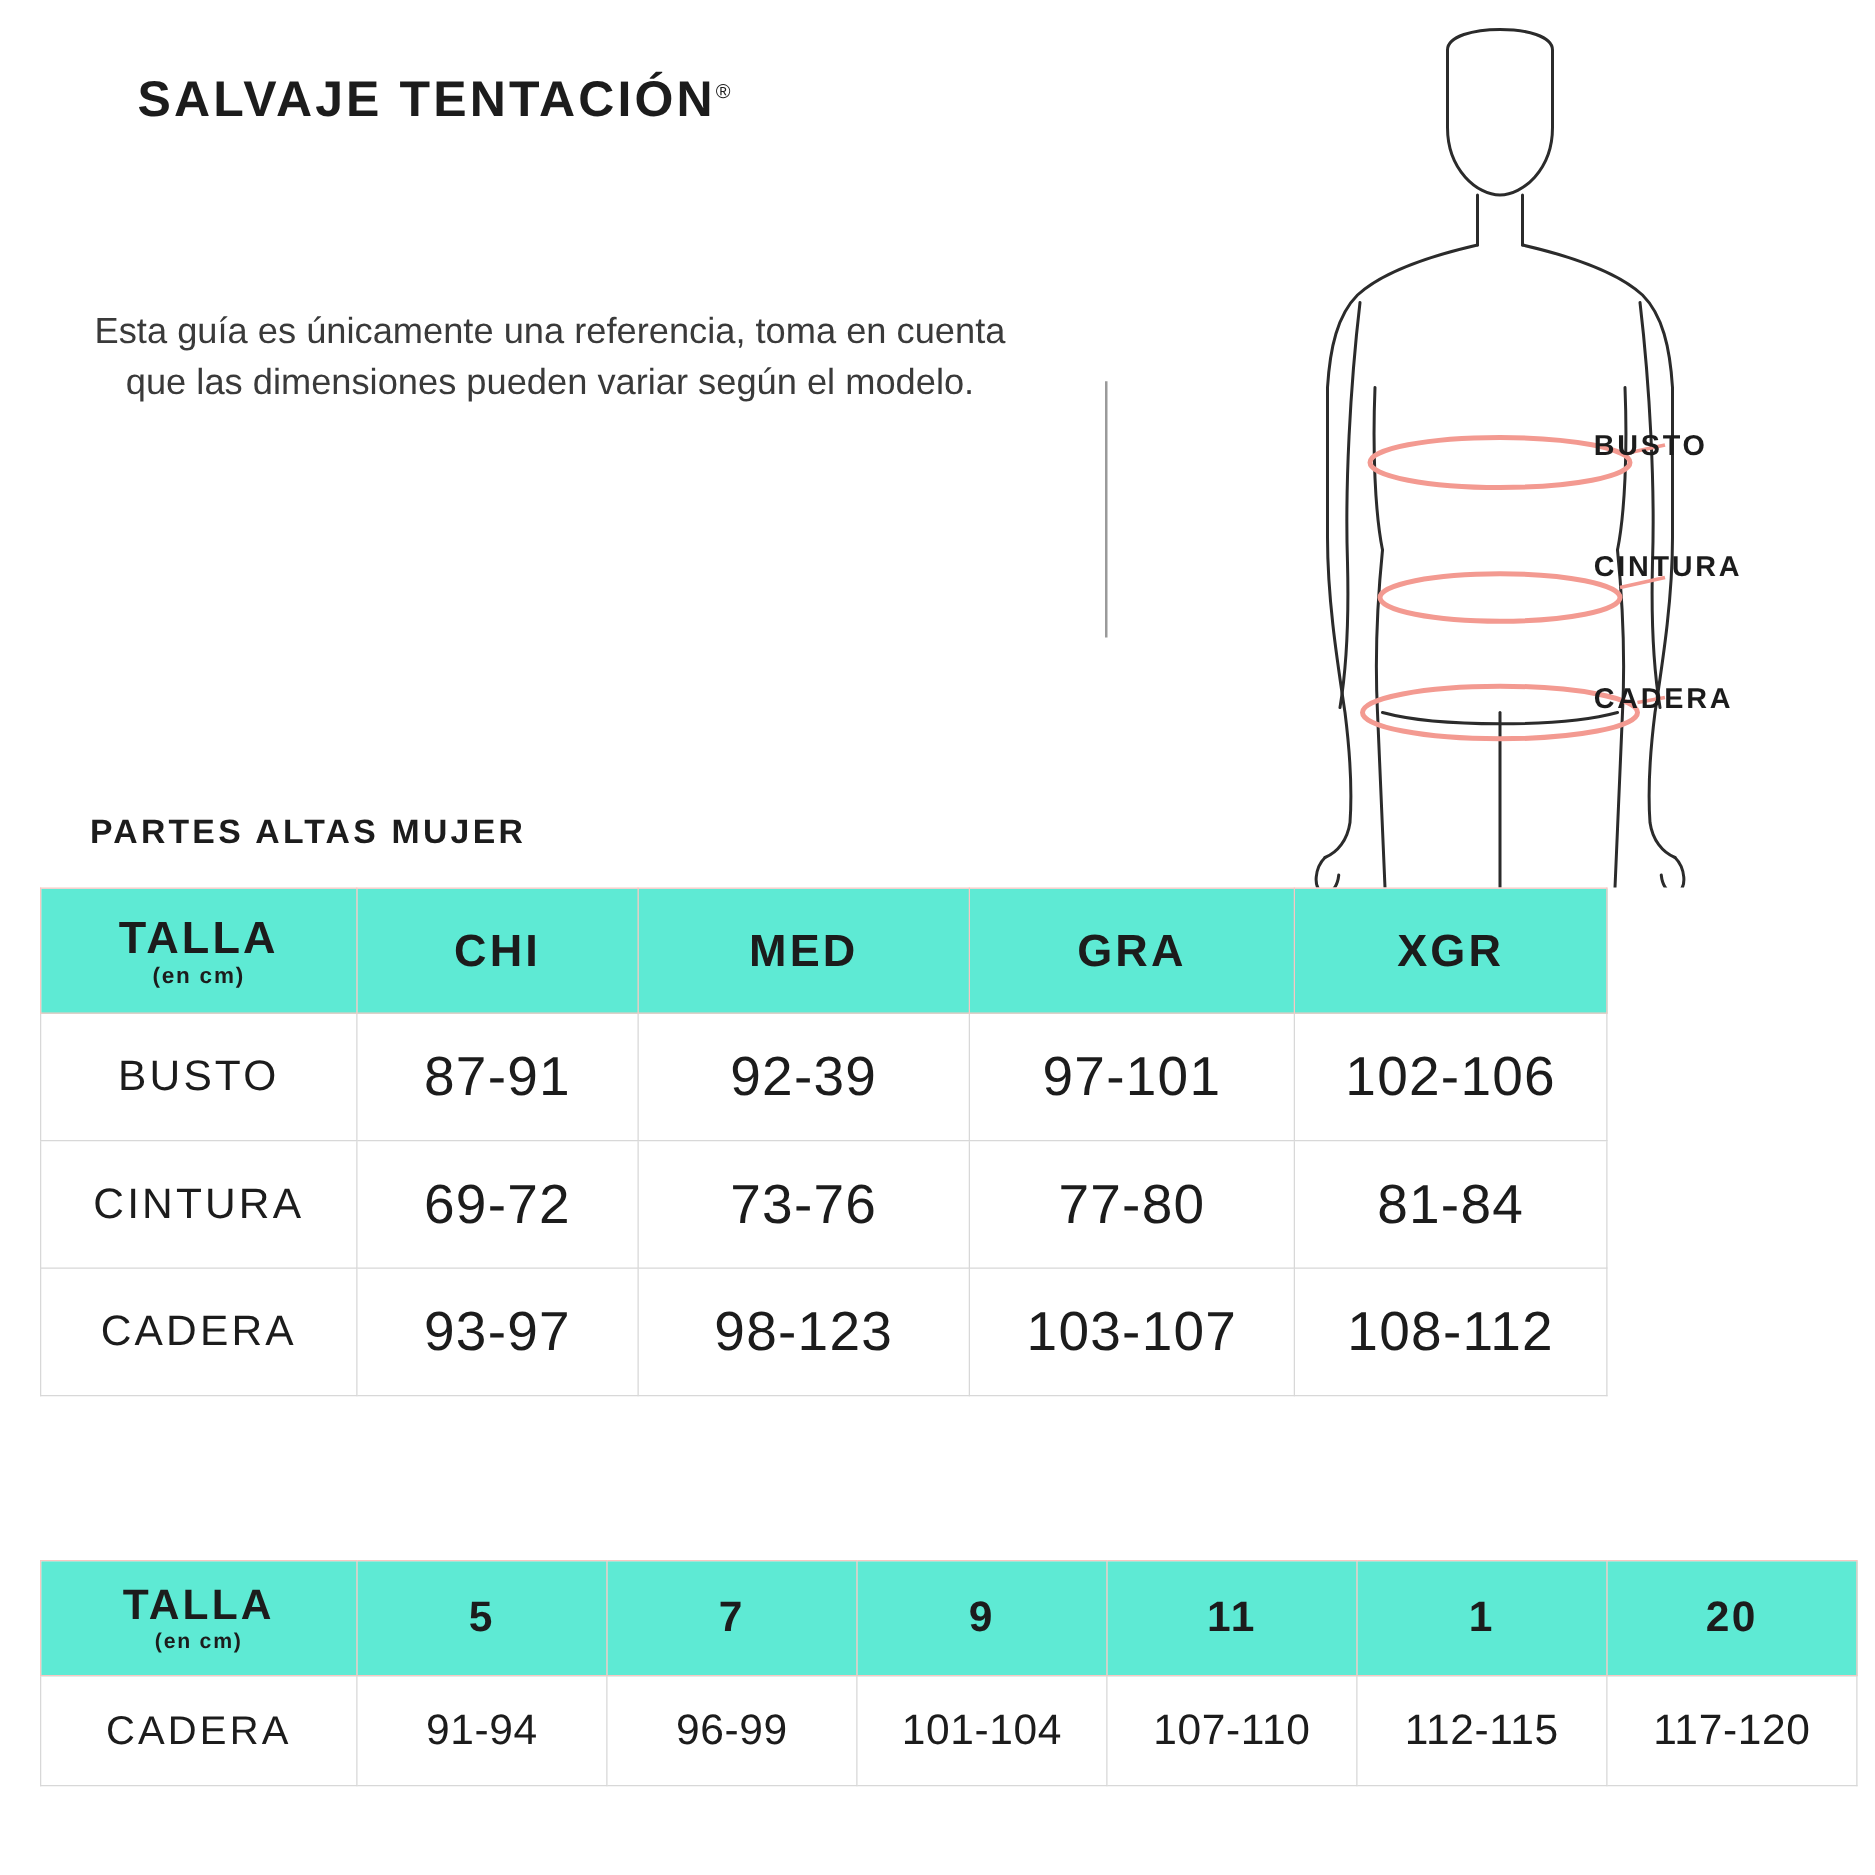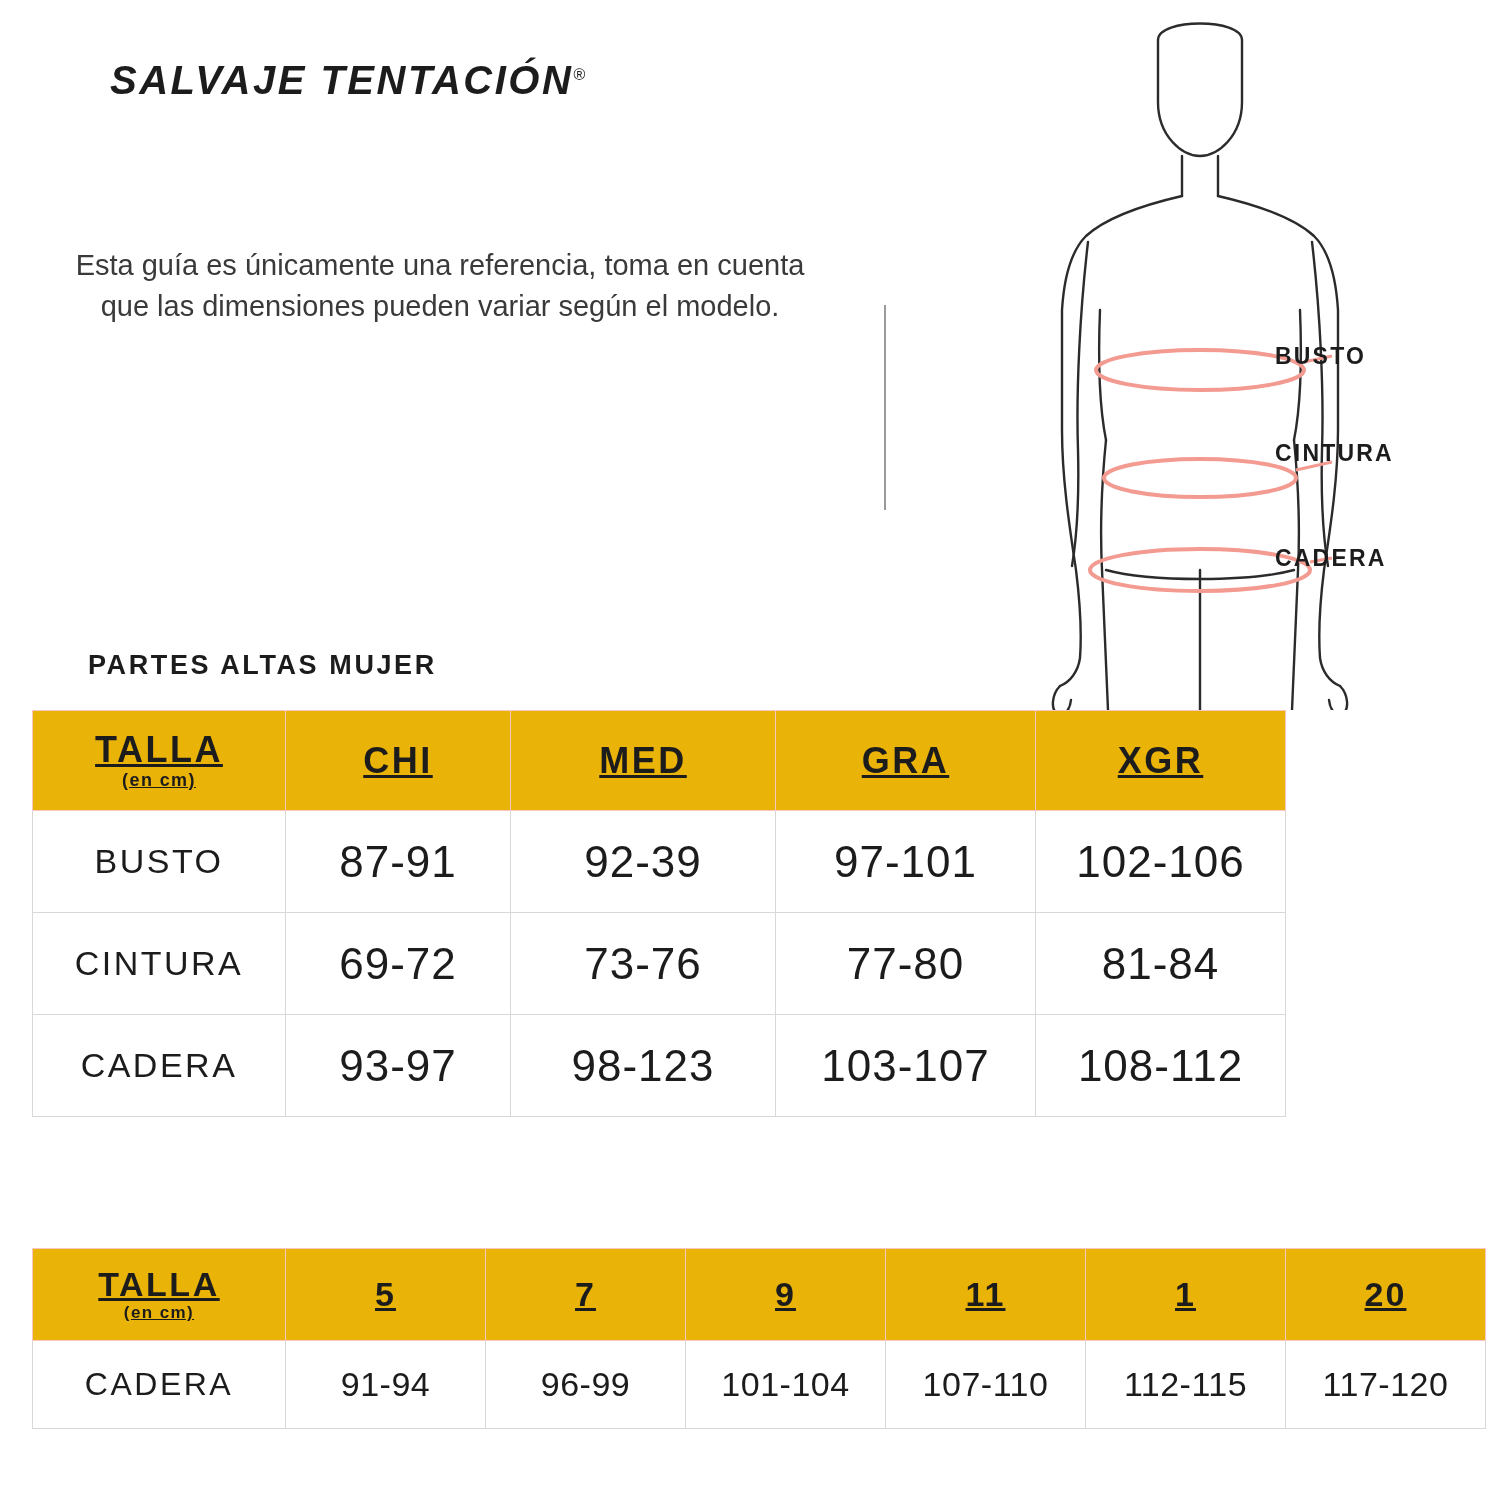--- a/index.html
+++ b/index.html
@@ -22,21 +22,20 @@
   
   .brand {
     position: absolute;
     left: 110px;
     top: 58px;
     font-size: 40px;
     font-weight: 700;
     letter-spacing: 2.5px;
     color: #1c1c1c;
     white-space: nowrap;
-    font-style: italic;
   }
   .brand .reg {
     font-size: 16px;
     vertical-align: super;
     letter-spacing: 0;
     font-weight: 400;
   }
 
   
   .intro {
@@ -99,39 +98,38 @@
 
   
   .sec-heading {
     position: absolute;
     font-size: 27px;
     font-weight: 700;
     letter-spacing: 2.6px;
     color: #1c1c1c;
     white-space: nowrap;
   }
-  .sec-heading-1 { left: 72px; top: 650px; margin-left: 16px; }
+  .sec-heading-1 { left: 72px; top: 650px; }
   .sec-heading-2 { left: 65px; top: 1200px; }
 
   
   table {
     position: absolute;
     border-collapse: collapse;
     table-layout: fixed;
   }
   table td, table th {
     border: 1px solid #d8d8d8;
     text-align: center;
     font-weight: 400;
   }
   .hdr-cell {
-    background: #eab308;
+    background: #5eead4;
     border-color: #f9c7c2 !important;
     color: #1c1c1c;
-    text-decoration: underline;
   }
 
   
   #table-top {
     left: 32px;
     top: 710px;
     width: 1253px;
   }
   #table-top .hdr-cell {
     height: 100px;

